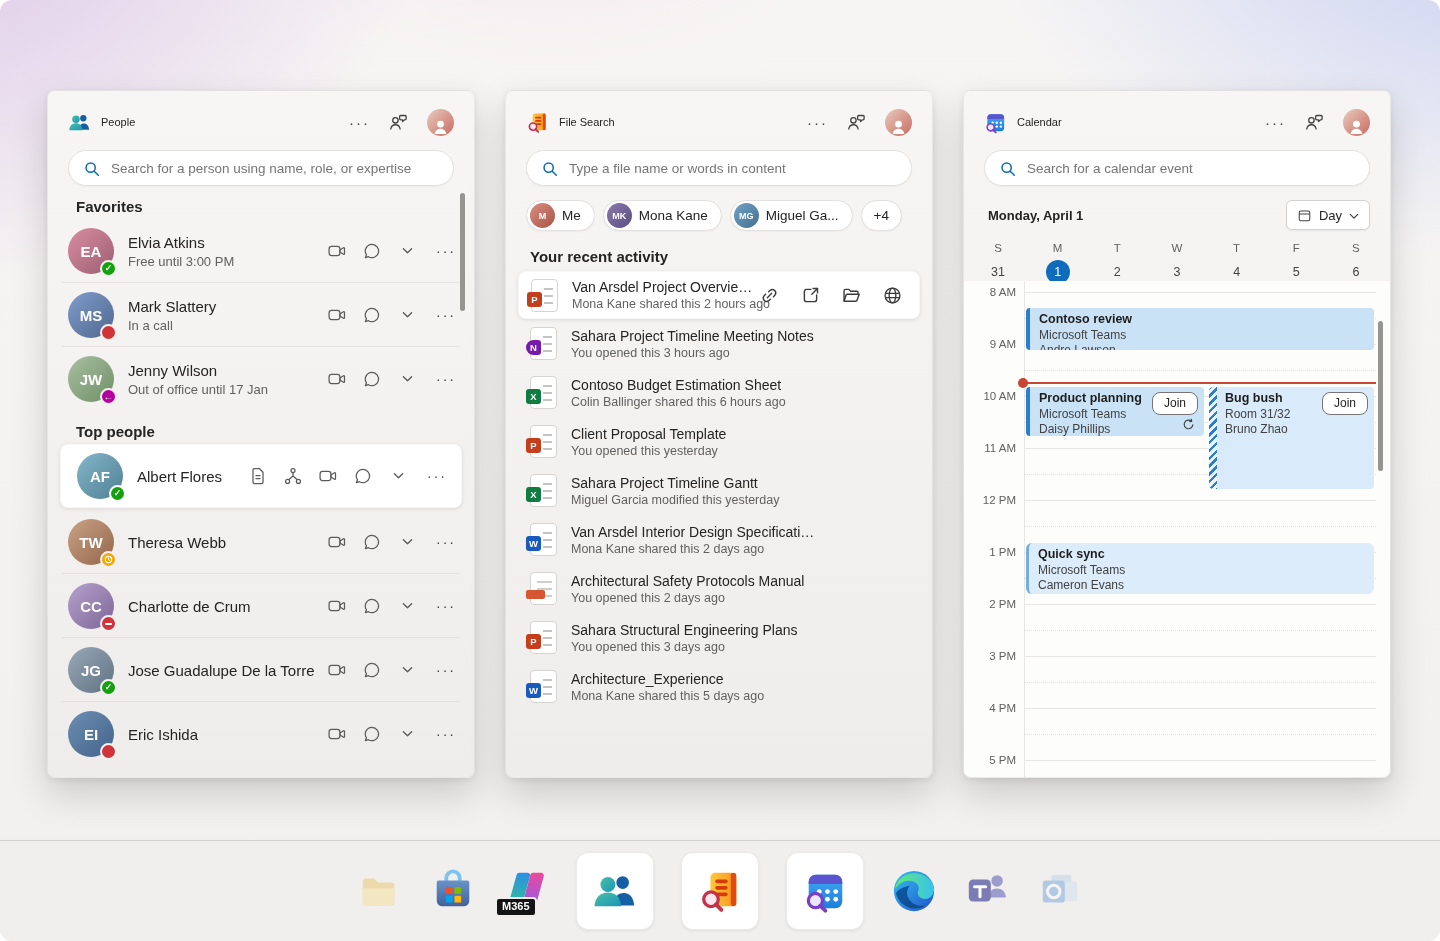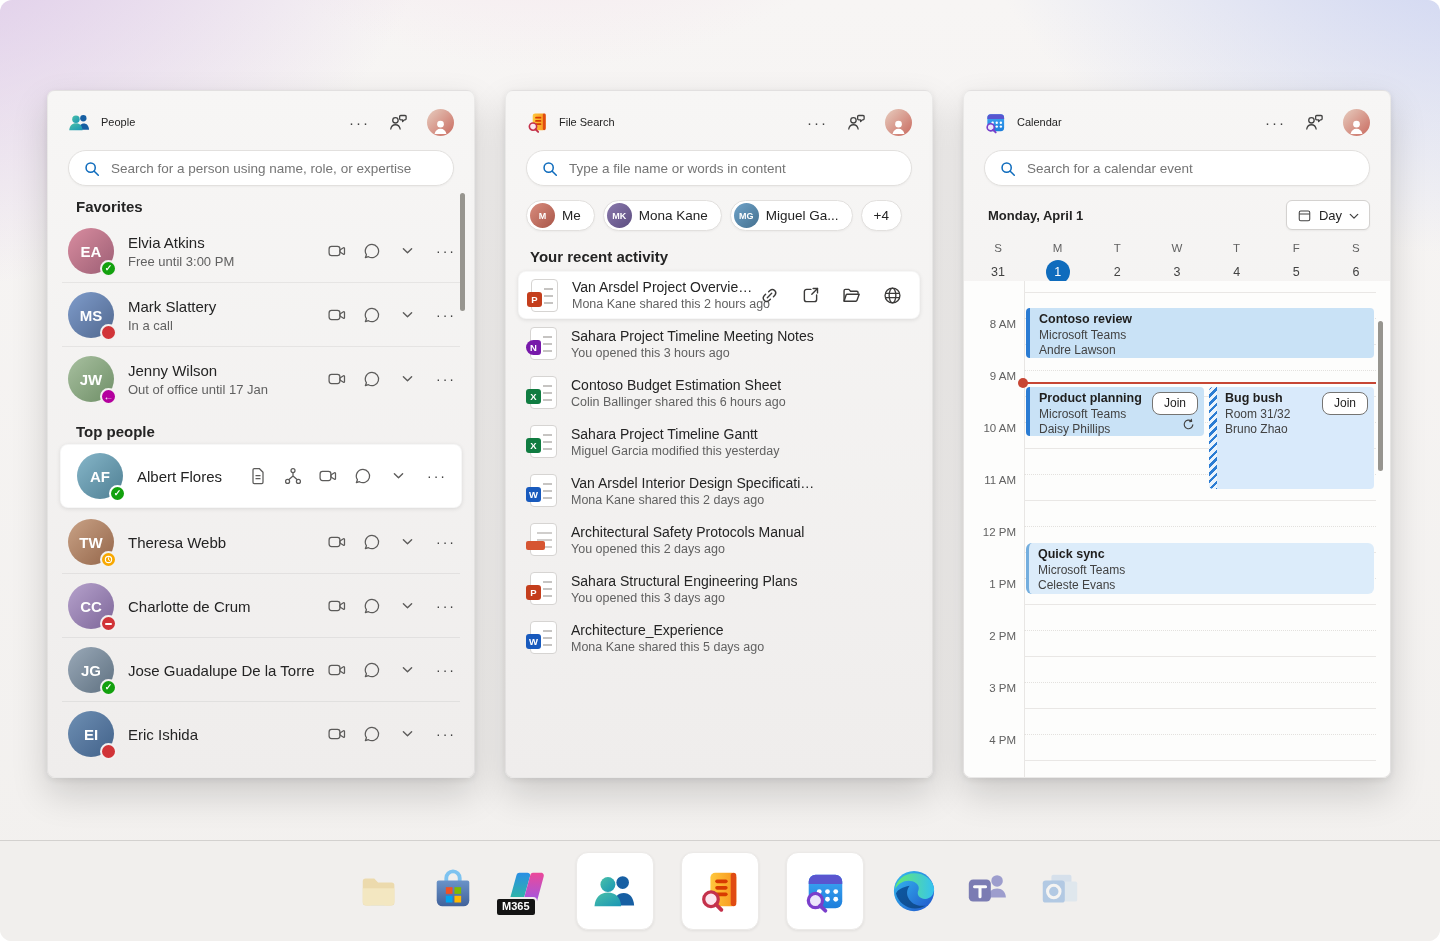--- a/index.html
+++ b/index.html
@@ -89,21 +89,21 @@
   .day-btn svg{width:15px;height:15px;color:#424242;}
   .day-btn .chev svg{width:10px;height:7px;}
   .wk{display:flex;justify-content:space-between;padding:12px 16px 0;}
   .wk-col{width:36px;display:flex;flex-direction:column;align-items:center;gap:6px;cursor:pointer;}
   .wk-l{font-size:11.5px;color:#616161;}
   .wk-d{font-size:12.5px;color:#424242;width:24px;height:24px;display:flex;align-items:center;justify-content:center;border-radius:50%;}
   .wk-d.sel{background:#0f6cbd;color:#fff;}
   .cal-grid{position:absolute;left:0;right:0;top:190px;bottom:0;background:#fdfdfc;overflow:hidden;}
   .cal-grid::before{content:"";position:absolute;left:60px;top:0;bottom:0;border-left:1px solid #e8e6e4;}
   .hr{position:absolute;left:60px;right:14px;height:0;border-top:1px solid #e9e7e5;}
-  .hr .lbl{position:absolute;left:-58px;width:50px;top:-7px;font-size:11.5px;color:#616161;text-align:right;margin-top:32px;}
+  .hr .lbl{position:absolute;left:-58px;width:50px;top:-7px;font-size:11.5px;color:#616161;text-align:right;}
   .hhr{position:absolute;left:60px;right:14px;height:0;border-top:1px dotted #e3e1de;}
   .now{position:absolute;left:60px;right:14px;top:101px;height:2px;background:#c74634;z-index:5;}
   .now::before{content:"";position:absolute;left:-6px;top:-4px;width:10px;height:10px;border-radius:50%;background:#c74634;}
   .ev-layer{position:absolute;left:62px;right:16px;top:0;bottom:0;}
   .event{position:absolute;border-radius:4px;background:#c9e2f6;border-left:4px solid #2b7cd3;padding:4px 8px 0 9px;font-size:12px;color:#424242;line-height:15.5px;cursor:pointer;overflow:hidden;}
   .event .t{font-weight:700;font-size:12.5px;color:#1f1e1d;}
   .event.tentative{background:#d9eafb;border-left:none;padding-left:16px;}
   .event.tentative::before{content:"";position:absolute;left:0;top:0;bottom:0;width:8px;border-radius:4px 0 0 4px;
     background:repeating-linear-gradient(135deg,#2b7cd3 0 2.5px,#eaf3fc 2.5px 5.5px);}
   .event.soft{background:#dcecfa;border-left:3px solid #74aede;border-radius:6px;}
@@ -679,20 +679,30 @@
     </span>
   </div>
   <div class="f-row">
     <span class="fic ft-xls">
           <span class="lines"></span>
           <span class="fbadge"></span>
         </span>
     <span class="f-info">
       <div class="f-name">Contoso Budget Estimation Sheet</div>
       <div class="f-meta">Colin Ballinger shared this 6 hours ago</div>
+    </span>
+  </div>
+  <div class="f-row">
+    <span class="fic ft-ppt">
+          <span class="lines"></span>
+          <span class="fbadge"></span>
+        </span>
+    <span class="f-info">
+      <div class="f-name">Client Proposal Template</div>
+      <div class="f-meta">You opened this yesterday</div>
     </span>
   </div>
   <div class="f-row">
     <span class="fic ft-xls">
           <span class="lines"></span>
           <span class="fbadge"></span>
         </span>
     <span class="f-info">
       <div class="f-name">Sahara Project Timeline Gantt</div>
       <div class="f-meta">Miguel Garcia modified this yesterday</div>
@@ -844,21 +854,21 @@
         <div class="hhr" style="top:89px;"></div>
         <div class="hhr" style="top:141px;"></div>
     <div class="hhr" style="top:193px;"></div>
         <div class="hhr" style="top:245px;"></div>
         <div class="hhr" style="top:297px;"></div>
     <div class="hhr" style="top:349px;"></div>
         <div class="hhr" style="top:401px;"></div>
         <div class="hhr" style="top:453px;"></div>
 
     <div class="ev-layer">
-      <div class="event" style="top:27px;height:50px;left:0;right:0;">
+      <div class="event" style="top:27px;height:42px;left:0;right:0;">
         <div class="t">Contoso review</div>
         <div>Microsoft Teams</div>
         <div>Andre Lawson</div>
       </div>
       <div class="event" style="top:106px;height:49px;left:0;width:178px;">
         <div class="t">Product planning</div>
         <div>Microsoft Teams</div>
         <div>Daisy Phillips</div>
         <span class="join">Join</span>
         <span class="recur"><svg viewBox="0 0 16 16" width="13" height="13">
@@ -867,21 +877,21 @@
       </div>
       <div class="event tentative" style="top:106px;height:102px;left:183px;right:0;">
         <div class="t">Bug bush</div>
         <div>Room 31/32</div>
         <div>Bruno Zhao</div>
         <span class="join">Join</span>
       </div>
       <div class="event soft" style="top:262px;height:51px;left:0;right:0;">
         <div class="t">Quick sync</div>
         <div>Microsoft Teams</div>
-        <div>Celeste Evans</div>
+        <div>Cameron Evans</div>
       </div>
     </div>
     <div class="now"></div>
   </div>
   <div class="sbar" style="right:7px;top:230px;height:150px;"></div>
 </div>
 
 <div class="taskbar">
   <span class="tb-ico faded55"><svg viewBox="0 0 48 48">
           <use href="#tb-folder"></use>

